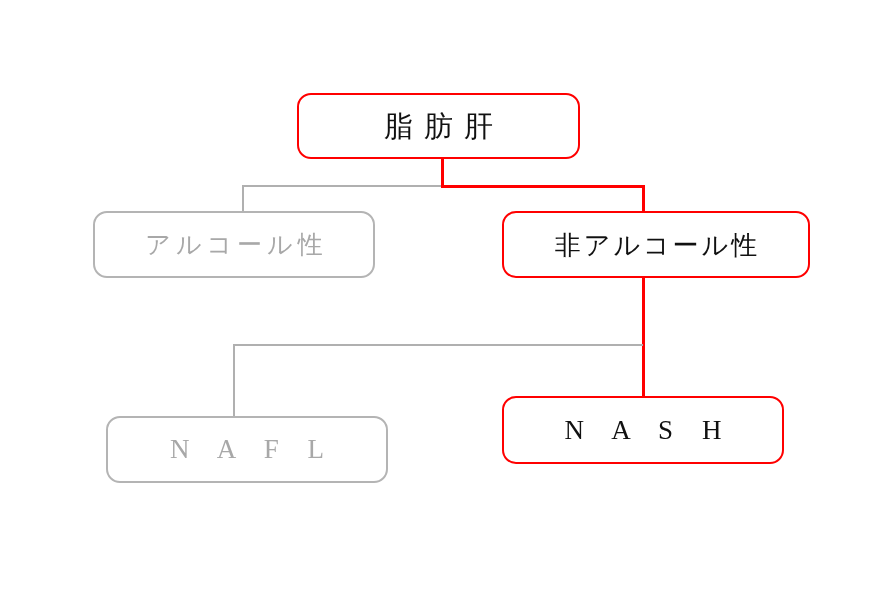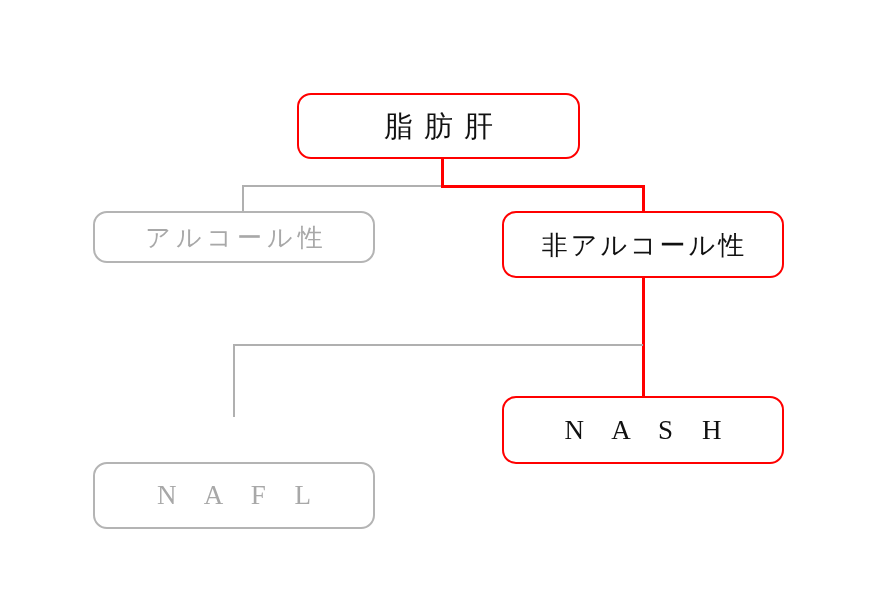--- a/index.html
+++ b/index.html
@@ -102,29 +102,29 @@
   <div class="line red" style="left:642px; top:275px; width:3px; height:142px;"></div>
 
   <div class="line" style="left:233px; top:344px; width:410px; height:2px;"></div>
 
   <div class="line" style="left:233px; top:344px; width:2px; height:73px;"></div>
 
   <div class="node node-root active" style="left:297px; top:93px; width:283px; height:66px;">
     <span class="label">脂肪肝</span>
   </div>
 
-  <div class="node node-alcoholic muted" style="left:93px; top:211px; width:282px; height:52px;">
+  <div class="node node-alcoholic muted" style="left:93px; top:211px; width:282px; height:67px;">
     <span class="label">アルコール性</span>
   </div>
 
-  <div class="node node-nonalcoholic active" style="left:502px; top:211px; width:282px; height:67px;">
+  <div class="node node-nonalcoholic active" style="left:502px; top:211px; width:308px; height:67px;">
     <span class="label">非アルコール性</span>
   </div>
 
-  <div class="node node-nafl muted" style="left:93px; top:416px; width:282px; height:67px;margin-top:46px;">
+  <div class="node node-nafl muted" style="left:106px; top:416px; width:282px; height:67px;">
     <span class="label">N A F L</span>
   </div>
 
   <div class="node node-nash active" style="left:502px; top:396px; width:282px; height:68px;">
     <span class="label">N A S H</span>
   </div>
 
 </div>
 
 </body></html>

